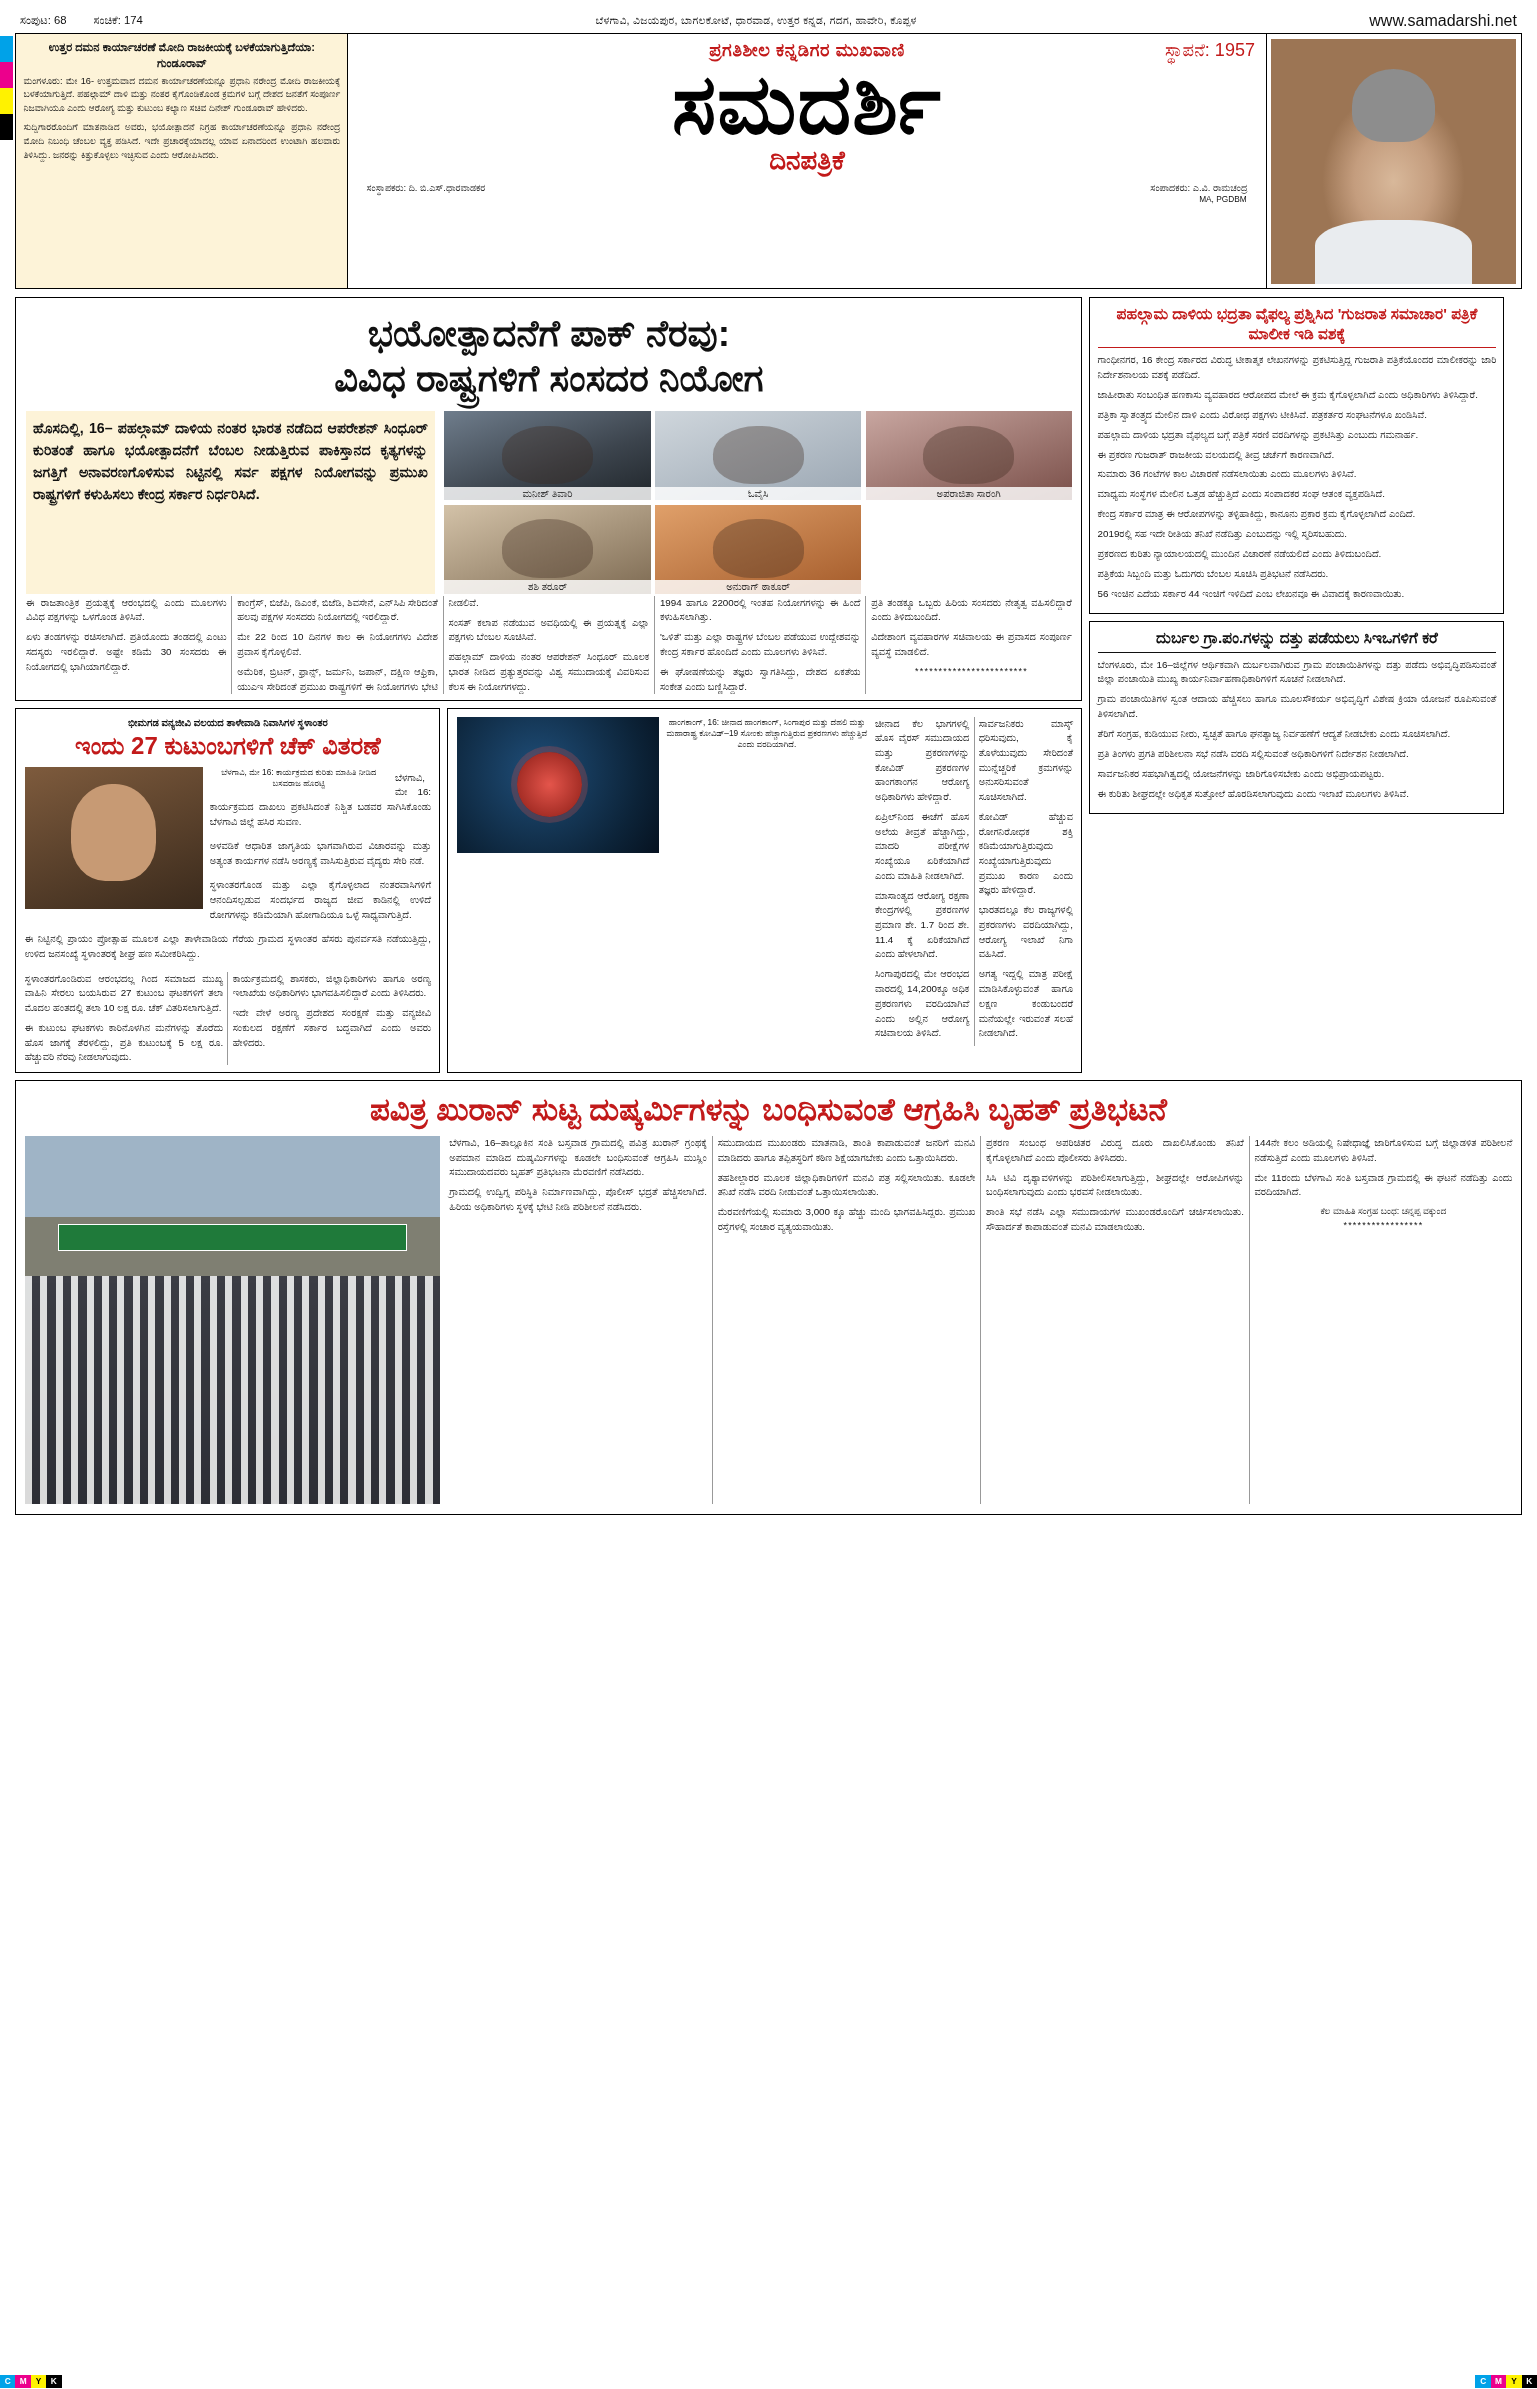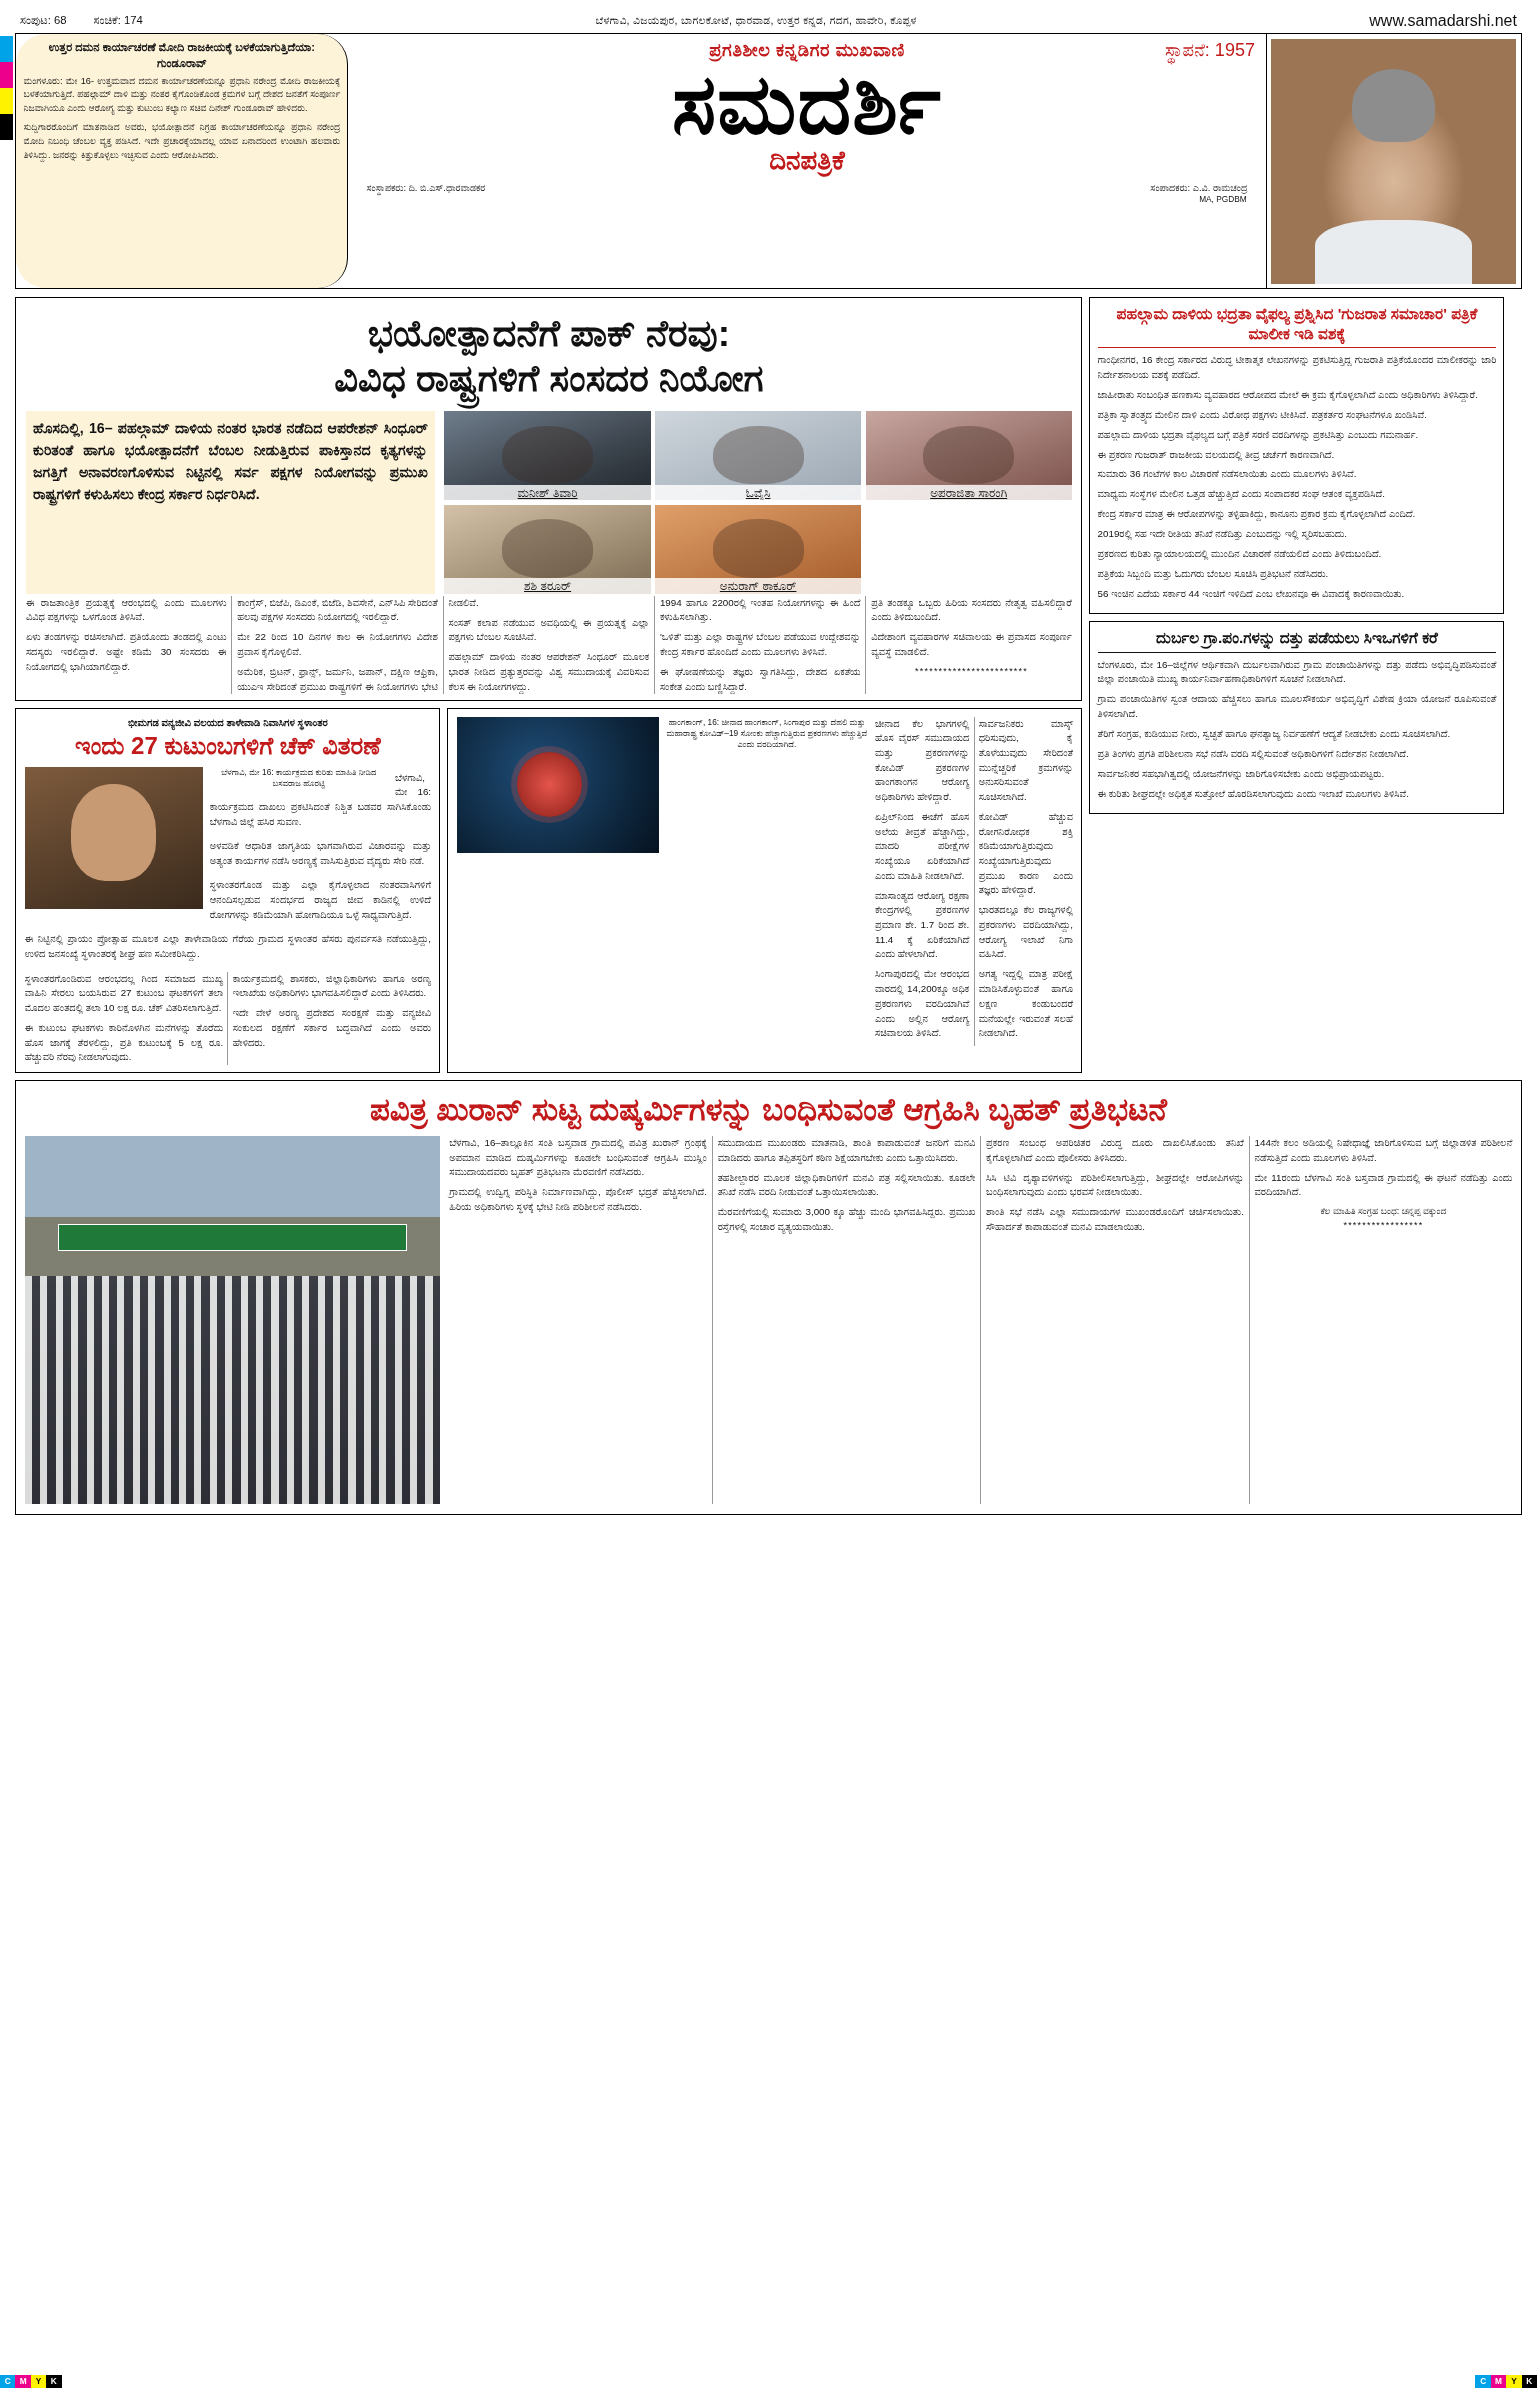--- a/index.html
+++ b/index.html
@@ -29,21 +29,20 @@
 
   
   .masthead {
     display:flex; border:0.6px solid #000; border-top:none;
     height:255px;
   }
   .mast-left {
     width:332px; border-right:0.6px solid #000;
     background:#fdf3d8;
     padding:6px 7.1px;
-    border-radius:30px;
   }
   .mast-left h4 {
     margin:0 0 3.6px 0; font-size:11.3px; text-align:center;
     font-weight:bold; line-height:1.35;
   }
   .mast-left p {
     margin:0 0 5.3px 0; font-size:9.2px; line-height:1.5; text-align:justify;
   }
   .mast-center {
     flex:1; position:relative; text-align:center; padding-top:3.6px;
@@ -125,22 +124,22 @@
   .lead-intro {
     width:409px; font-size:14.2px; line-height:1.55; text-align:justify;
     font-weight:bold; background:#fdf3d8; padding:6px 7.1px;
   }
   .photo-grid {
     flex:1; display:grid; grid-template-columns:repeat(3,1fr);
     grid-template-rows:repeat(2,89px); gap:4.2px;
   }
   .ph { position:relative; overflow:hidden; background:#888; }
   .ph .cap {
-    position:absolute; bottom:0; left:0; right:0; font-size:12px;
-    background:rgba(255,255,255,.82); text-align:center; padding:0.6px 0;text-decoration:underline;
+    position:absolute; bottom:0; left:0; right:0; font-size:10px;
+    background:rgba(255,255,255,.82); text-align:center; padding:0.6px 0;
   }
   .p1 { background:linear-gradient(160deg,#6f7d8c,#3c444d 60%,#20262b); }
   .p2 { background:linear-gradient(160deg,#c9b7a2,#8f7f6c); }
   .p3 { background:linear-gradient(160deg,#cfd6dc,#9aa6b2); }
   .p4 { background:linear-gradient(160deg,#c8a6a0,#7a4f49); }
   .p5 { background:linear-gradient(160deg,#d3c2a8,#7d6a52); }
   .p6 { background:linear-gradient(160deg,#e0a06a,#a45b2a); }
   .ph::after {
     content:""; position:absolute; left:28%; right:28%; top:16%; bottom:18%;
     background:rgba(60,40,30,.35); border-radius:48% 48% 42% 42%;

